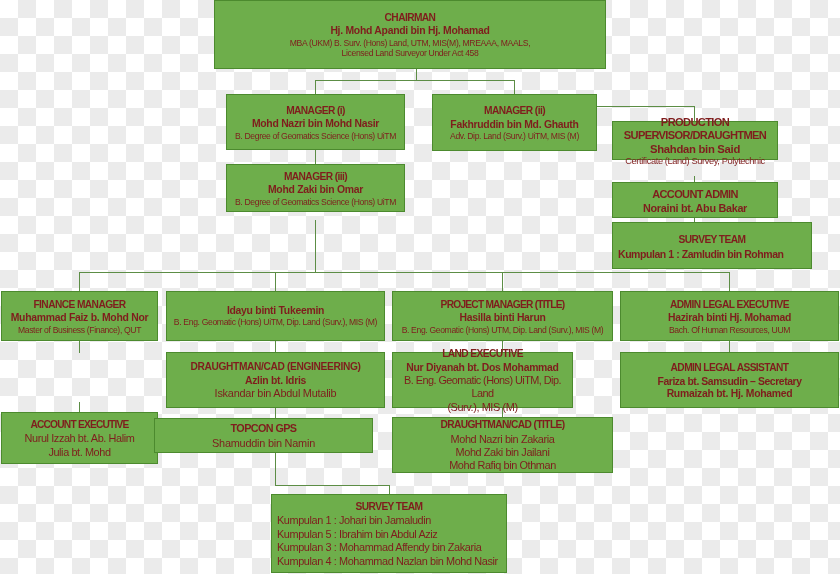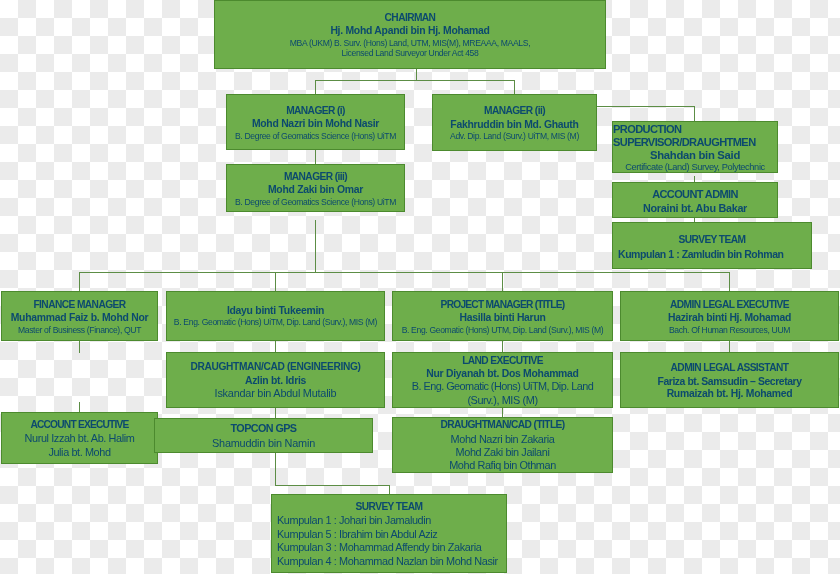--- a/index.html
+++ b/index.html
@@ -6,21 +6,21 @@
   body{width:840px;height:574px;overflow:hidden;
        font-family:"Liberation Sans",sans-serif;
        background-color:#ffffff;
        background-image:
          linear-gradient(45deg,#ebebeb 25%,transparent 25%,transparent 75%,#ebebeb 75%),
          linear-gradient(45deg,#ebebeb 25%,transparent 25%,transparent 75%,#ebebeb 75%);
        background-size:36px 36px;
        background-position:0 0,18px 18px;}
   #chart{position:relative;width:840px;height:574px;}
   .box{position:absolute;background:#6eae4b;border:1px solid #4c8a2e;
-       box-sizing:border-box;color:#0c4a6e;
+       box-sizing:border-box;color:#7f1d1d;text-align:center;
        display:flex;flex-direction:column;justify-content:center;align-items:center;
        line-height:1.16;}
   .l1{font-weight:bold;font-size:10.2px;letter-spacing:-0.58px;line-height:15.5px;}
   .l2{font-weight:bold;font-size:10.4px;letter-spacing:-0.27px;line-height:12.2px;}
   .l3{font-weight:normal;font-size:8.6px;letter-spacing:-0.35px;line-height:10.7px;}
   .ln{position:absolute;background:#5c8d45;}
   .lnh{height:1px;}
   .lnv{width:1px;}
   .m{font-weight:normal;font-size:10.9px;letter-spacing:-0.4px;line-height:13.4px;}
   .mb{font-weight:bold;font-size:10.5px;letter-spacing:-0.44px;line-height:13.0px;}
@@ -80,21 +80,21 @@
     <div class="l2">Fakhruddin bin Md. Ghauth</div>
     <div class="l3">Adv. Dip. Land (Surv.) UiTM, MIS (M)</div>
   </div>
 
   <div class="box" style="left:226px;top:164px;width:179px;height:48px;">
     <div class="l1">MANAGER (iii)</div>
     <div class="l2">Mohd Zaki bin Omar</div>
     <div class="l3">B. Degree of Geomatics Science (Hons) UiTM</div>
   </div>
 
-  <div class="box" style="left:612px;top:121px;width:166px;height:52px;font-size:10.2px;">
+  <div class="box" style="left:612px;top:121px;width:166px;height:39px;font-size:10.2px;">
     <div class="l1" style="font-size:11.1px;letter-spacing:-0.63px;line-height:13.2px;padding-top:2.5px;">PRODUCTION SUPERVISOR/DRAUGHTMEN</div>
     <div class="l2" style="font-size:11.3px;letter-spacing:-0.29px;line-height:13.4px;">Shahdan bin Said</div>
     <div class="l3" style="font-size:9.26px;letter-spacing:-0.38px;line-height:11.5px;">Certificate (Land) Survey, Polytechnic</div>
   </div>
 
   <div class="box" style="left:612px;top:182px;width:166px;height:36px;padding-top:2px;">
     <div class="l1" style="font-size:11.0px;letter-spacing:-0.63px;line-height:15.5px;">ACCOUNT ADMIN</div>
     <div class="l2" style="font-size:10.8px;letter-spacing:-0.28px;line-height:13px;">Noraini bt. Abu Bakar</div>
   </div>
 
@@ -126,21 +126,21 @@
     <div class="l3">Bach. Of Human Resources, UUM</div>
   </div>
 
 
   <div class="box" style="left:166px;top:352px;width:219px;height:56px;">
     <div class="l1" style="letter-spacing:-0.35px;">DRAUGHTMAN/CAD (ENGINEERING)</div>
     <div class="l2">Azlin bt. Idris</div>
     <div class="m" style="letter-spacing:-0.23px;">Iskandar bin Abdul Mutalib</div>
   </div>
 
-  <div class="box" style="left:392px;top:352px;width:221px;height:56px;">
+  <div class="box" style="left:392px;top:352px;width:181px;height:56px;">
     <div class="l1">LAND EXECUTIVE</div>
     <div class="l2">Nur Diyanah bt. Dos Mohammad</div>
     <div class="m" style="letter-spacing:-0.55px;">B. Eng. Geomatic (Hons) UiTM, Dip. Land</div>
     <div class="m">(Surv.), MIS (M)</div>
   </div>
 
   <div class="box" style="left:620px;top:352px;width:219px;height:56px;">
     <div class="l1">ADMIN LEGAL ASSISTANT</div>
     <div class="l2" style="letter-spacing:-0.42px;">Fariza bt. Samsudin – Secretary</div>
     <div class="l2">Rumaizah bt. Hj. Mohamed</div>

